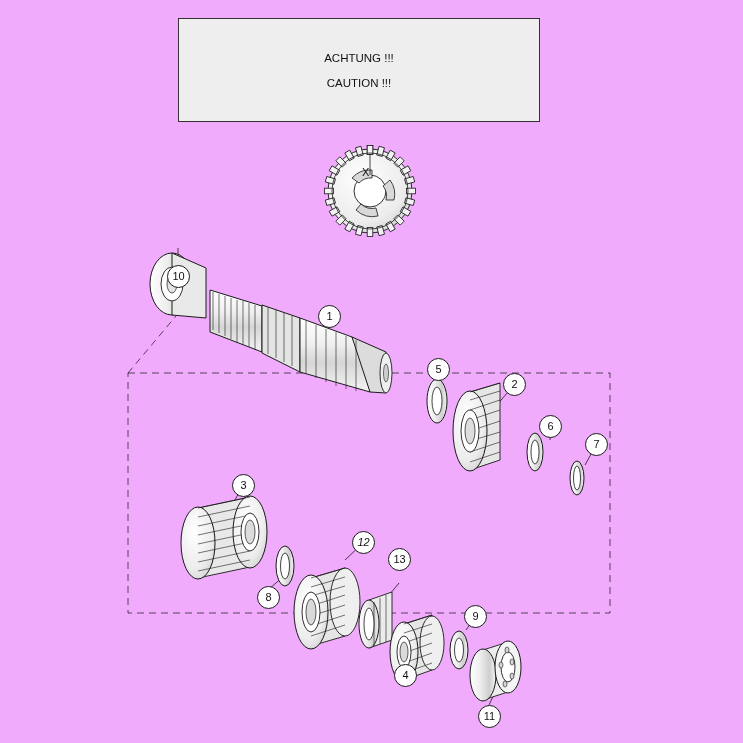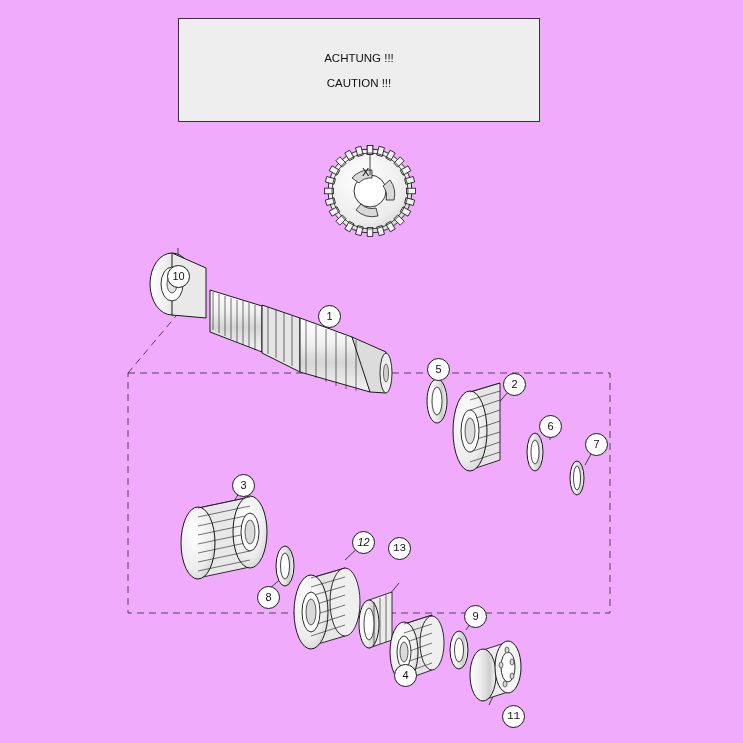--- a/index.html
+++ b/index.html
@@ -329,19 +329,19 @@
   <div id="callouts">
       <div class="callout" style="left: 167px; top: 225px; margin-top: 40px;">10</div>
       <div class="callout" style="left: 318px; top: 305px;">1</div>
       <div class="callout" style="left: 427px; top: 358px;">5</div>
       <div class="callout" style="left: 503px; top: 373px;">2</div>
       <div class="callout" style="left: 539px; top: 415px;">6</div>
       <div class="callout" style="left: 585px; top: 433px;">7</div>
       <div class="callout" style="left: 232px; top: 474px;">3</div>
       <div class="callout" style="left: 352px; top: 531px; font-style: italic;">12</div>
       <div class="callout" style="left: 257px; top: 586px;">8</div>
-      <div class="callout" style="left: 388px; top: 537px; font-family: Liberation Mono, monospace;">13</div>
+      <div class="callout" style="left: 388px; top: 548px;">13</div>
       <div class="callout" style="left: 464px; top: 605px;">9</div>
       <div class="callout" style="left: 394px; top: 664px;">4</div>
-      <div class="callout" style="left: 502px; top: 705px; font-family: Liberation Mono, monospace;">11</div>
+      <div class="callout" style="left: 478px; top: 705px;">11</div>
     </div>
 
 </div>
 
 </body></html>

